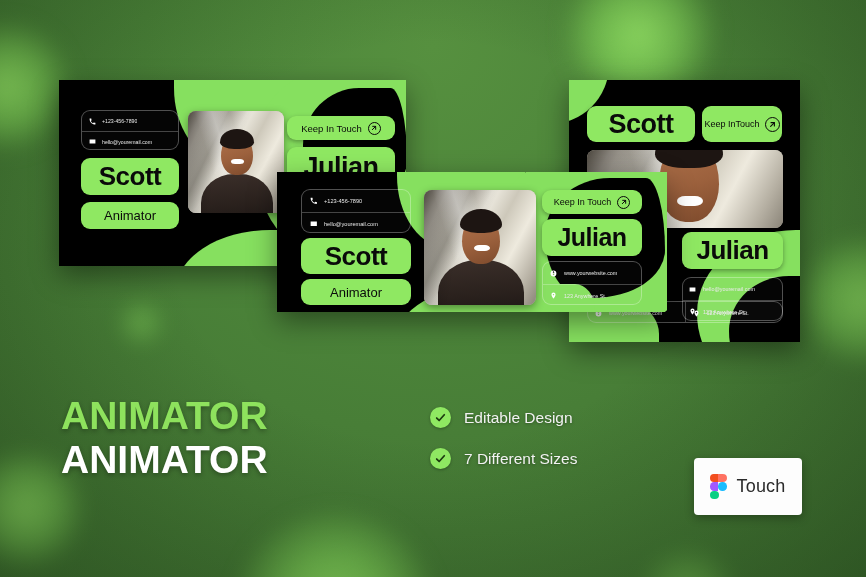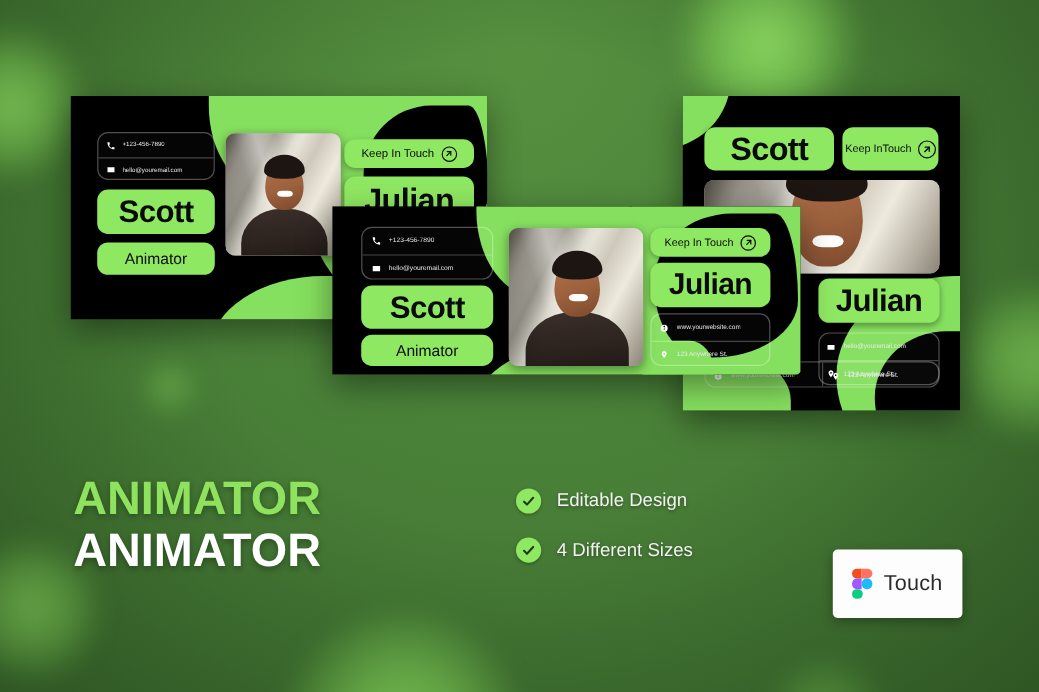--- a/index.html
+++ b/index.html
@@ -400,21 +400,21 @@
         </svg>
     </span>
     <span class="lbl">Editable Design</span>
   </div>
   <div class="feat">
     <span class="chk">
       <svg viewBox="0 0 24 24" width="13" height="13" fill="none" stroke="#1d3a10" stroke-width="3.2" stroke-linecap="round" stroke-linejoin="round">
           <path d="M5 13l4.5 4.5L19 7"></path>
         </svg>
     </span>
-    <span class="lbl">4 Different Sizes</span>
+    <span class="lbl">7 Different Sizes</span>
   </div>
 </div>
 
 <div id="figma-badge">
   <span class="flogo">
     <i style="left:0px;  top:0px;  width:8px;  height:8.5px; background:#f24e1e; border-radius:50% 0 0 50%;"></i>
     <i style="left:8px;  top:0px;  width:9px;  height:8.5px; background:#ff7262; border-radius:0 50% 50% 0;"></i>
     <i style="left:0px;  top:8.5px;width:8px;  height:8.5px; background:#a259ff; border-radius:50% 0 0 50%;"></i>
     <i style="left:8px;  top:8.5px;width:8.5px;height:8.5px; background:#1abcfe; border-radius:50%;"></i>
     <i style="left:0px;  top:17px; width:8.5px;height:8.5px; background:#0acf83; border-radius:50%;"></i>

